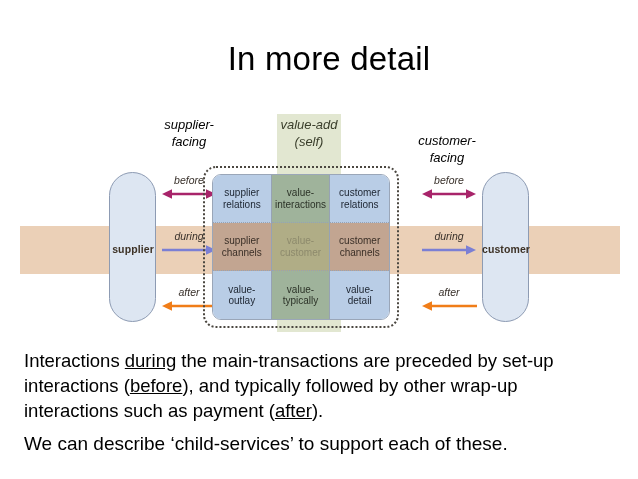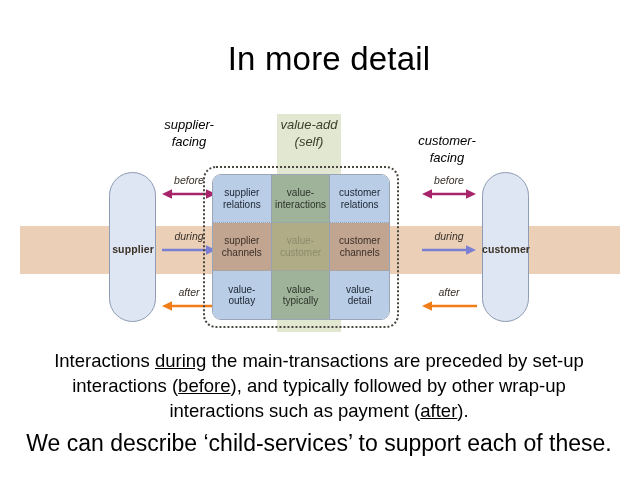--- a/index.html
+++ b/index.html
@@ -161,28 +161,28 @@
   .cell.green  { background: #9fb39b; color: #2c3328; }
   .cell.mid-blue  { background: #c2a591; color: #3a2f27; }
   .cell.mid-green { background: #b0ad86; color: #8d8a6c; }
 
   
   #body-text {
     position: absolute;
     left: 24px;
     top: 348px;
     width: 590px;
-    text-align: center;
+    text-align: left;
     font-size: 18.5px;
     line-height: 25px;
     color: #000;
   }
   #body-text .para2 {
     margin-top: 8px;
-    font-size: 23px;
+    font-size: 19px;
   }
   u { text-decoration: underline; }
 </style>
 </head>
 <body>
 
 <div id="slide-title">In more detail</div>
 
 <div id="diagram">
 

